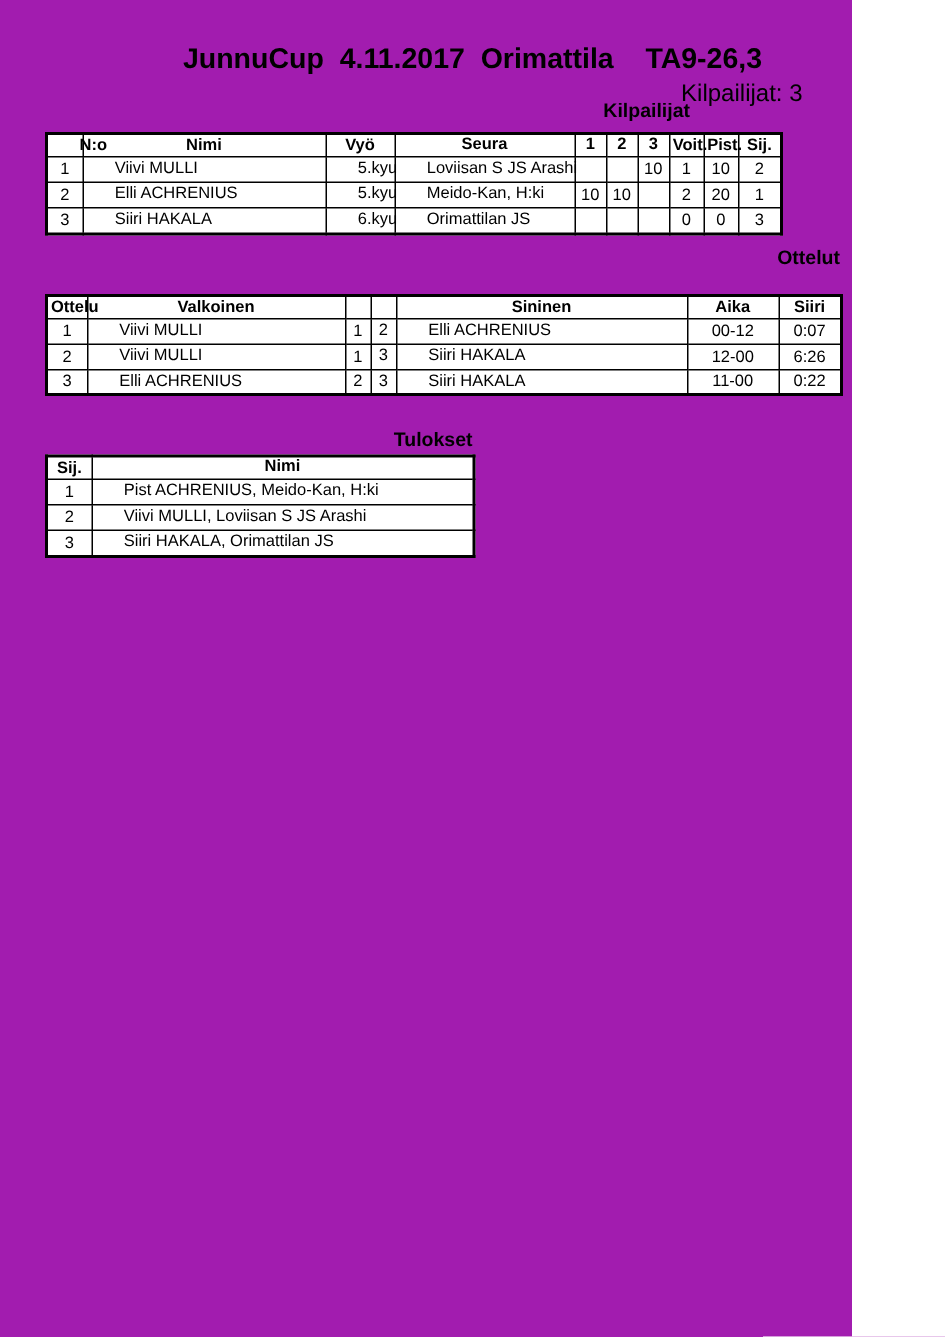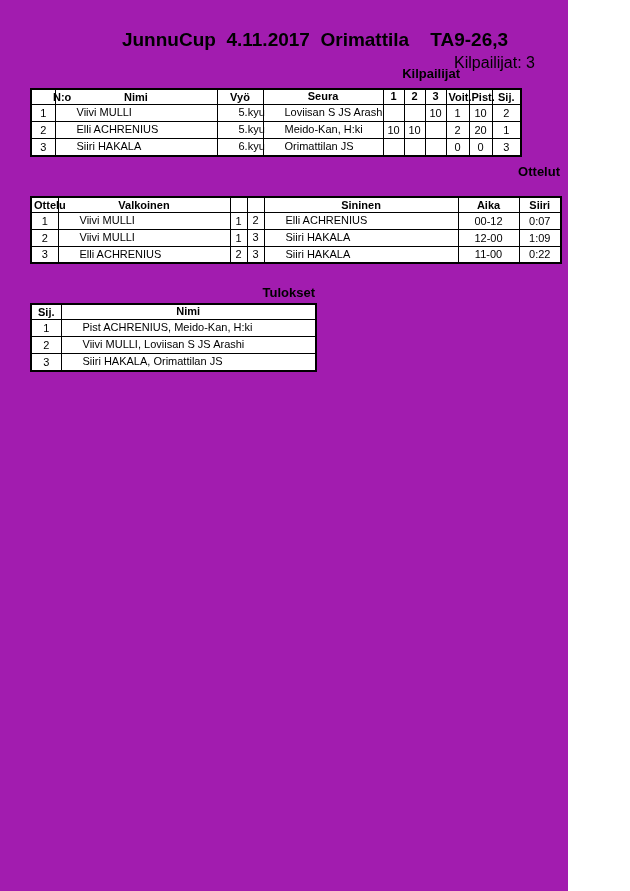--- a/index.html
+++ b/index.html
@@ -159,21 +159,21 @@
         <td class="ac va-b">00-12</td>
         <td class="ac va-b">0:07</td>
       </tr>
       <tr>
         <td class="ac va-b">2</td>
         <td class="al va-t">Viivi MULLI</td>
         <td class="ac va-b">1</td>
         <td class="ac va-t">3</td>
         <td class="al va-t">Siiri HAKALA</td>
         <td class="ac va-b">12-00</td>
-        <td class="ac va-b">1:09</td>
+        <td class="ac va-b">6:26</td>
       </tr>
       <tr>
         <td class="ac va-b">3</td>
         <td class="al va-t">Elli ACHRENIUS</td>
         <td class="ac va-b">2</td>
         <td class="ac va-t">3</td>
         <td class="al va-t">Siiri HAKALA</td>
         <td class="ac va-b">11-00</td>
         <td class="ac va-b">0:22</td>
       </tr>

